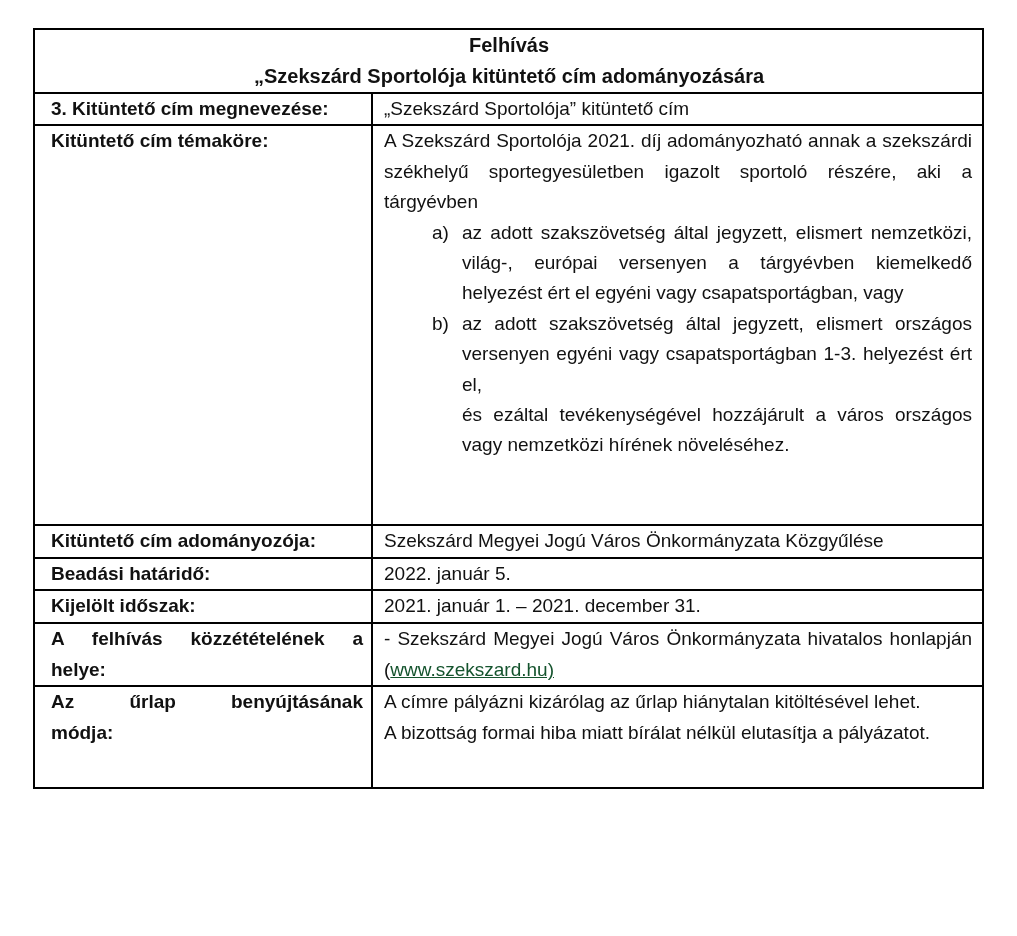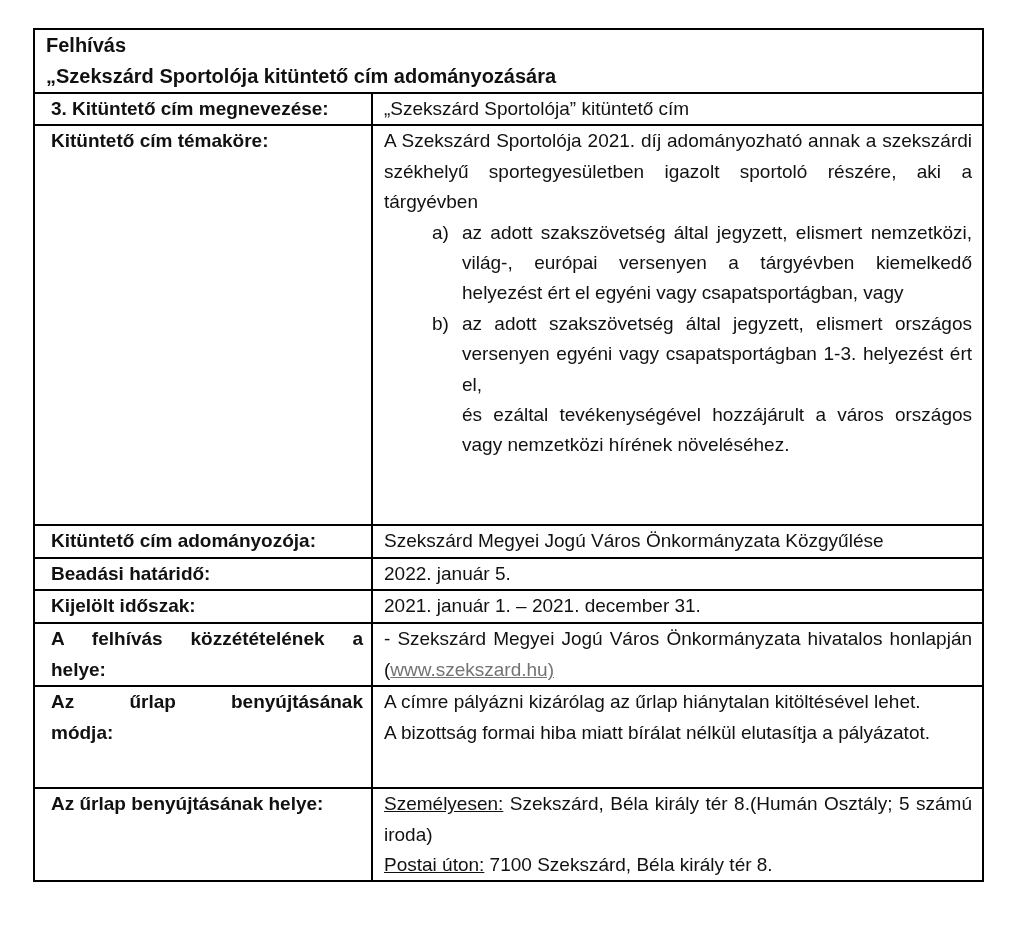--- a/index.html
+++ b/index.html
@@ -27,33 +27,34 @@
     font-size: 19px;
     line-height: 30.4px;
     padding: 0 10px 0 11px;
     overflow: hidden;
   }
   td.lbl {
     font-weight: bold;
     padding: 0 8px 0 16px;
   }
   tr.hdr td {
+    text-align: center;
     font-weight: bold;
     font-size: 20px;
     line-height: 31px;
     padding-top: 0;
   }
   p { margin: 0; }
   .just { text-align: justify; }
   .just-last { text-align: justify; text-align-last: justify; }
 
   .li { position: relative; padding-left: 78px; }
   .li .marker { position: absolute; left: 48px; top: 0; }
 
-  a.link { color: #737373; text-decoration: underline; cursor: pointer; margin-top: 32px; }
+  a.link { color: #14532d; text-decoration: underline; cursor: pointer; margin-top: 32px; }
   .u { text-decoration: underline; }
 </style>
 </head>
 <body>
 
 <div class="page">
   <table class="doc">
     <colgroup>
         <col class="c1">
         <col class="c2">
@@ -117,23 +118,16 @@
       <td class="lbl">
         <div class="just-last">Az űrlap benyújtásának</div>
         <div>módja:</div>
       </td>
       <td>
         <p class="just">A címre pályázni kizárólag az űrlap hiánytalan kitöltésével lehet.</p>
         <p class="just">A bizottság formai hiba miatt bírálat nélkül elutasítja a pályázatot.</p>
       </td>
     </tr>
 
-    <tr style="height:93px">
-      <td class="lbl">Az űrlap benyújtásának helye:</td>
-      <td>
-        <p class="just"><span class="u">Személyesen:</span><span> Szekszárd, Béla király tér 8.(Humán Osztály; 5 számú iroda)</span></p>
-        <p class="just"><span class="u">Postai úton:</span><span> 7100 Szekszárd, Béla király tér 8.</span></p>
-      </td>
-    </tr>
 
   </tbody>
     </table>
 </div>
 
 </body></html>

